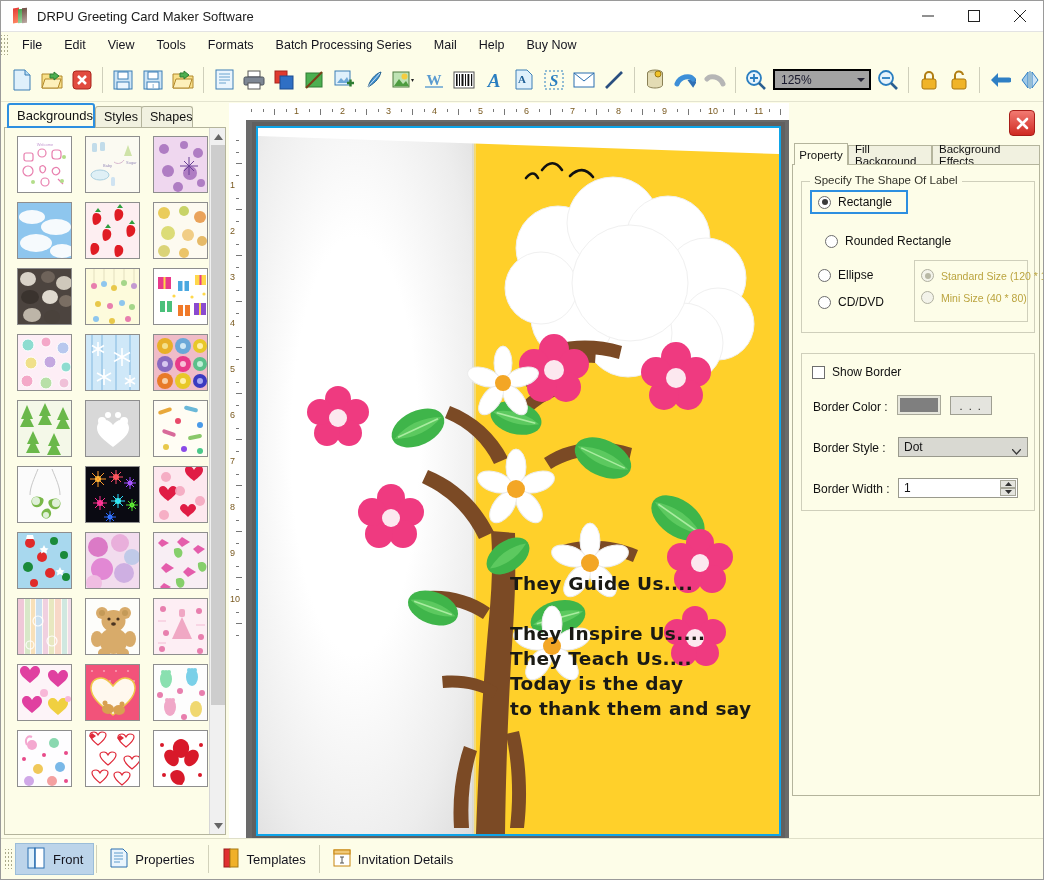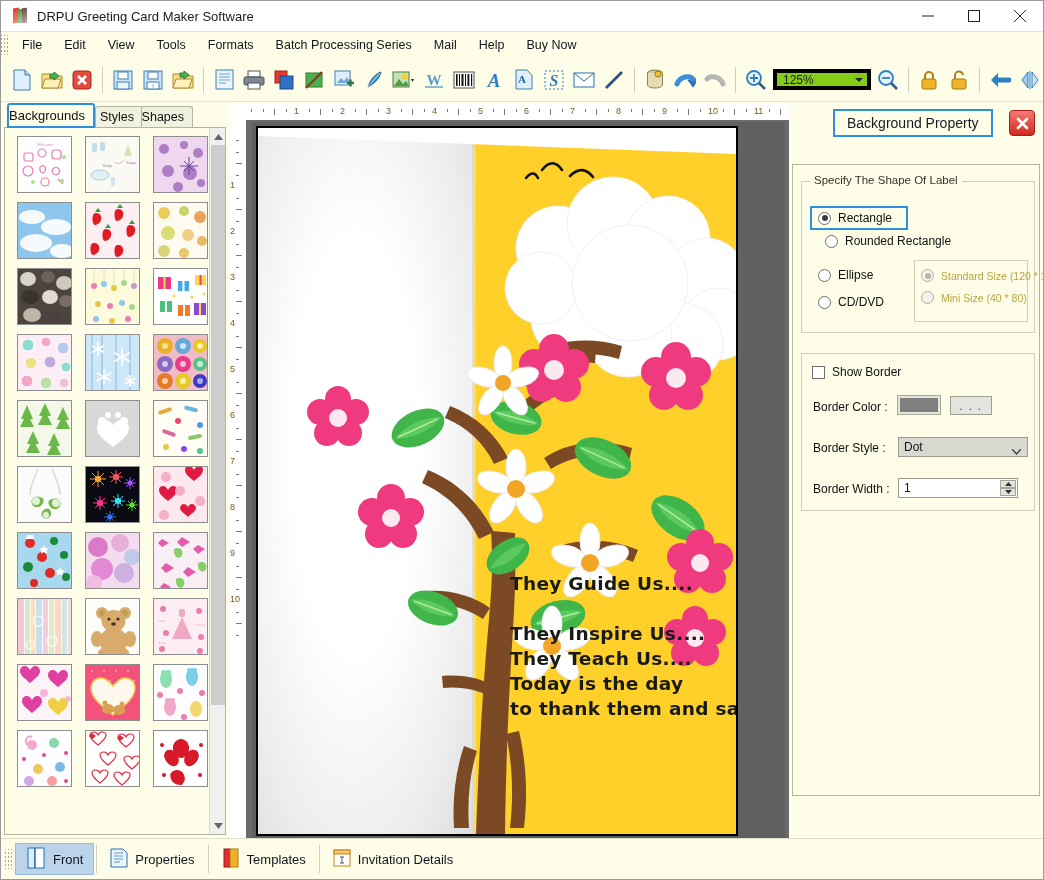--- a/index.html
+++ b/index.html
@@ -71,41 +71,41 @@
     border-bottom: 1px solid #e4e4cf;
   }
   .tbtn {
     width: 28px; height: 30px; display:flex; align-items:center; justify-content:center;
     margin: 0 1px; cursor: default; border: 1px solid transparent; border-radius: 2px;
     flex: 0 0 auto;
   }
   .tsep { width: 1px; height: 26px; background: #cfcfbb; margin: 0 5px; flex: 0 0 auto; }
   .zoom-box {
     width: 98px; height: 21px; margin: 0 2px; flex: 0 0 auto;
-    background: #84cc16; border: 4px solid #000000;
+    background: #a3a3a3; border: 2px solid #000000;
     display: flex; align-items: center; position: relative;
   }
   .zoom-box .zv { font-size: 12px; color: #1a1a2e; padding-left: 6px; }
   .zoom-box .zarrow {
     position:absolute; right: 4px; top: 50%; transform: translateY(-50%);
     width:0;height:0;border-left:4px solid transparent;border-right:4px solid transparent;
     border-top:4px solid #223;
   }
 
   
   #leftpanel {
     position: absolute; left: 0; top: 102px; width: 228px; height: 735px;
     background: #fdfde8;
   }
   #lefttabs { position: relative; height: 24px; margin-left: 4px; }
   .ltab {
     position: absolute; top: 3px; height: 21px;
     background: #f1f1e0; border: 1px solid #b4b49c; border-bottom: none;
     border-radius: 3px 3px 0 0;
-    display: flex; align-items: center; justify-content: flex-end;
+    display: flex; align-items: center; justify-content: flex-start;
     font-size: 12.5px; color: #111; padding: 0 8px; cursor: default;
   }
   .ltab.active {
     top: 0; height: 25px; background: #fdfde8;
     border: 2px solid #2d8fe0; z-index: 3; font-size: 13px;
   }
   #thumbscroll {
     position: absolute; left: 3px; top: 24px; width: 222px; height: 708px;
     background: #fdfde8; border: 1px solid #b4b49c;
     overflow: hidden;
@@ -153,22 +153,22 @@
   .rnum { position:absolute; font-size:9px; color:#7a5a20; font-family:"Liberation Sans",sans-serif; }
   #canvasview {
     position: absolute; left: 17px; top: 17px; width: 543px; height: 718px;
     background: #6a6a6a; overflow: hidden;
   }
   #cardwrap {
     position: absolute; left: 6px; top: 2px; width: 533px; height: 716px;
     background: #606060;
   }
   #card {
-    position: absolute; left: 4px; top: 4px; width: 482px; height: 710px;
-    background: #a3a3a3; border: 2px solid #000000; overflow: hidden;
+    position: absolute; left: 4px; top: 4px; width: 525px; height: 710px;
+    background: #a3a3a3; border: 2px solid #0ea5e9; overflow: hidden;
   }
   #card-left {
     position:absolute; left:0; top:0; width: 216px; height: 100%;
     background: radial-gradient(ellipse at 45% 45%, #ffffff 38%, #ededed 76%, #dcdcdc 100%);
   }
   #card-right {
     position:absolute; left:216px; top:0; right:0; bottom:0;
     background:#ffd02a;
   }
   #card-fold {
@@ -1409,35 +1409,45 @@
           <div class="cardtext" style="top:543px;">Today is the day</div>
           <div class="cardtext" style="top:568px;">to thank them and say</div>
 
         </div>
       </div>
     </div>
   </div>
 
   <div id="rightpanel">
     <div id="bp-header">
-      <div id="bp-title">Background Property</div>
       <div id="bp-close">
         <svg width="15" height="15" viewBox="0 0 15 15">
             <path d="M3 3l9 9M12 3l-9 9" stroke="#fff" stroke-width="2.6" stroke-linecap="round"></path>
           </svg>
       </div>
     </div>
 
+    <div id="bp-tabs">
+      <div class="rtab active" style="left:2px;width:54px;">
+        <span>Property</span>
+      </div>
+      <div class="rtab" style="left:56px;width:84px;">
+        <span>Fill Background</span>
+      </div>
+      <div class="rtab" style="left:140px;width:108px;">
+        <span>Background Effects</span>
+      </div>
+    </div>
 
     <div id="bp-body">
 
       <div class="group" style="left:8px; top:16px; width:234px; height:152px;">
         <span class="legend">Specify The Shape Of Label</span>
 
-        <div class="radio-row sel" style="left:8px; top:24px;text-align:center;">
+        <div class="radio-row sel" style="left:8px; top:8px;text-align:center;">
           <span class="radio on"></span>
           <span class="lbl">Rectangle</span>
         </div>
 
         <div class="radio-row" style="left:23px; top:52px;">
           <span class="radio"></span>
           <span class="lbl">Rounded Rectangle</span>
         </div>
 
         <div class="radio-row" style="left:16px; top:86px;">

